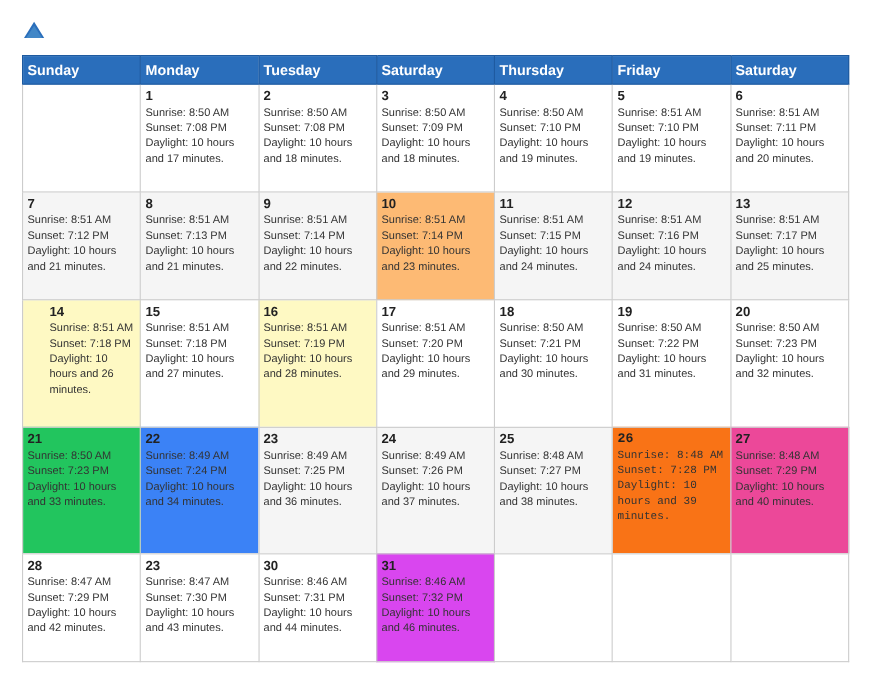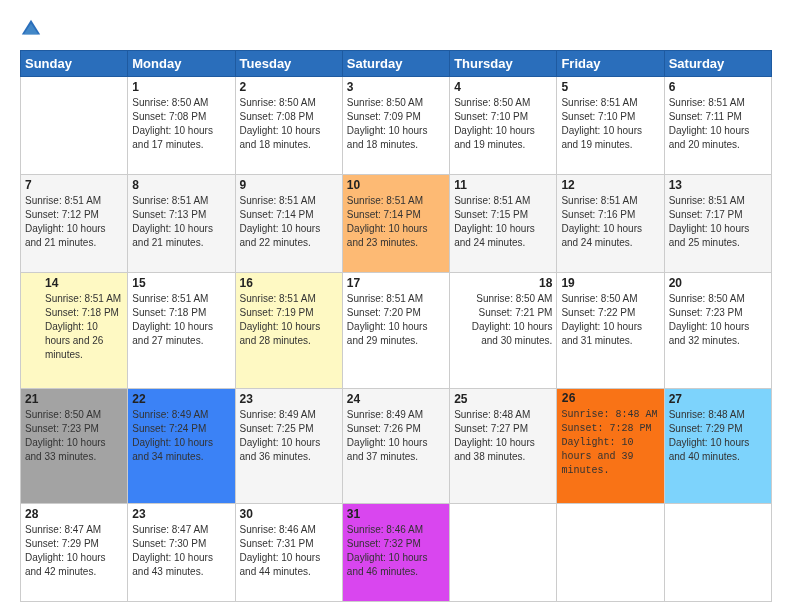--- a/index.html
+++ b/index.html
@@ -242,41 +242,41 @@
             <div class="day-info" style="white-space: pre-line;">Sunrise: 8:51 AM
 Sunset: 7:19 PM
 Daylight: 10 hours and 28 minutes.</div>
           </td>
           <td style="background: rgb(255, 255, 255);">
             <span class="day-number">17</span>
             <div class="day-info" style="white-space: pre-line;">Sunrise: 8:51 AM
 Sunset: 7:20 PM
 Daylight: 10 hours and 29 minutes.</div>
           </td>
-          <td style="background: rgb(255, 255, 255); text-align: right;">
+          <td style="background: rgb(255, 255, 255);">
             <span class="day-number">18</span>
             <div class="day-info" style="white-space: pre-line;">Sunrise: 8:50 AM
 Sunset: 7:21 PM
 Daylight: 10 hours and 30 minutes.</div>
           </td>
           <td style="background: rgb(255, 255, 255);">
             <span class="day-number">19</span>
             <div class="day-info" style="white-space: pre-line;">Sunrise: 8:50 AM
 Sunset: 7:22 PM
 Daylight: 10 hours and 31 minutes.</div>
           </td>
           <td style="background: rgb(255, 255, 255);">
             <span class="day-number">20</span>
             <div class="day-info" style="white-space: pre-line;">Sunrise: 8:50 AM
 Sunset: 7:23 PM
 Daylight: 10 hours and 32 minutes.</div>
           </td>
         </tr>
         <tr>
-          <td style="background: #a3a3a3; margin-left: 44px;">
+          <td style="background: #22c55e; margin-left: 44px;">
             <span class="day-number">21</span>
             <div class="day-info" style="white-space: pre-line;">Sunrise: 8:50 AM
 Sunset: 7:23 PM
 Daylight: 10 hours and 33 minutes.</div>
           </td>
           <td style="background: #3b82f6;">
             <span class="day-number">22</span>
             <div class="day-info" style="white-space: pre-line;">Sunrise: 8:49 AM
 Sunset: 7:24 PM
 Daylight: 10 hours and 34 minutes.</div>
@@ -298,21 +298,21 @@
             <div class="day-info" style="white-space: pre-line;">Sunrise: 8:48 AM
 Sunset: 7:27 PM
 Daylight: 10 hours and 38 minutes.</div>
           </td>
           <td style="background: #f97316; font-family: Liberation Mono, monospace;">
             <span class="day-number">26</span>
             <div class="day-info" style="white-space: pre-line;">Sunrise: 8:48 AM
 Sunset: 7:28 PM
 Daylight: 10 hours and 39 minutes.</div>
           </td>
-          <td style="background: #7dd3fc;">
+          <td style="background: #ec4899;">
             <span class="day-number">27</span>
             <div class="day-info" style="white-space: pre-line;">Sunrise: 8:48 AM
 Sunset: 7:29 PM
 Daylight: 10 hours and 40 minutes.</div>
           </td>
         </tr>
         <tr>
           <td style="background: rgb(255, 255, 255);">
             <span class="day-number">28</span>
             <div class="day-info" style="white-space: pre-line;">Sunrise: 8:47 AM

